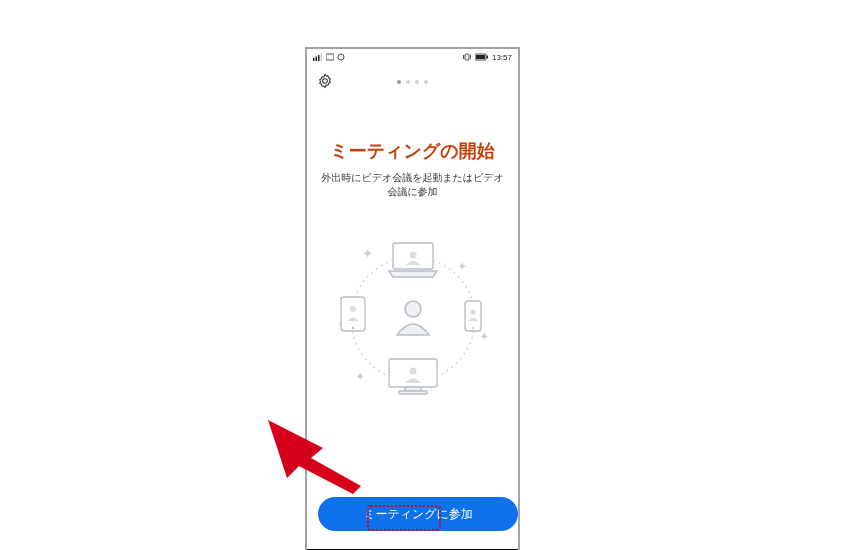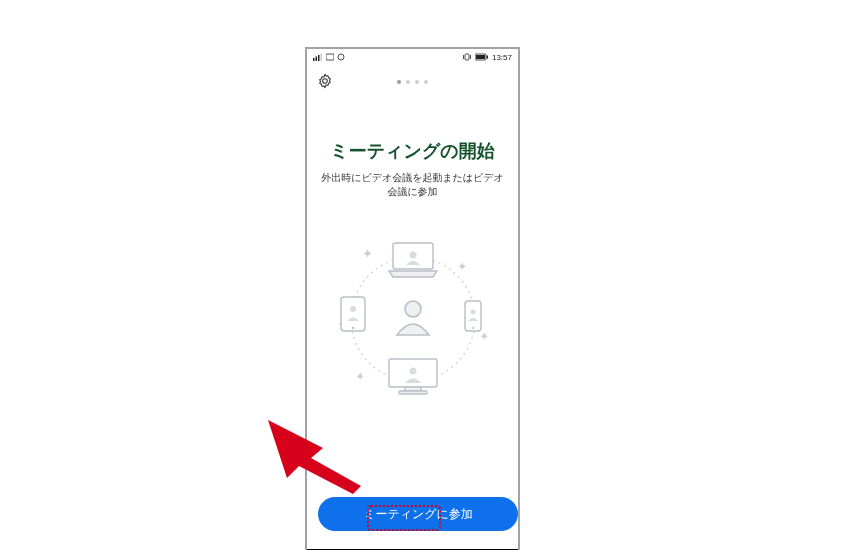--- a/index.html
+++ b/index.html
@@ -70,21 +70,21 @@
   
   .hero {
     text-align: center;
     margin-top: 40px;
     padding: 0 12px;
   }
   .hero h1 {
     font-size: 18px;
     font-weight: 700;
     margin: 0;
-    color: #14532d;
+    color: #c2410c;
   }
   .hero p {
     font-size: 10px;
     color: #333;
     margin: 8px 0 0 0;
   }
   .illustration {
     margin: 26px auto 0;
     width: 180px;
     height: 180px;

